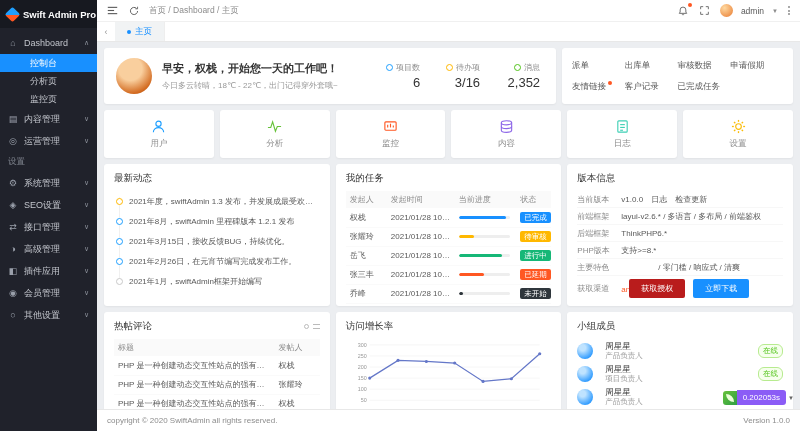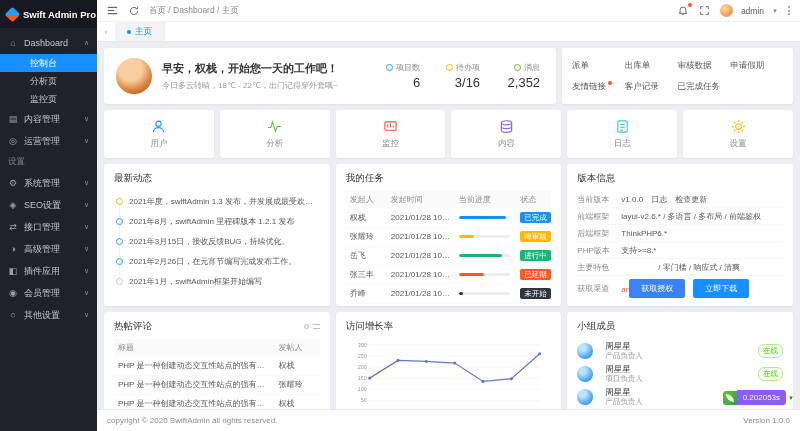--- a/index.html
+++ b/index.html
@@ -520,21 +520,21 @@
               </div>
 
               <div class="vrow">
                 <span class="vlabel">主要特色</span>
                 <span class="vaccent">ant design</span>
                 <span class="vvalue"> / 零门槛 / 响应式 / 清爽</span>
               </div>
             </div>
           <div class="vbtns">
             <span class="vlabel">获取渠道</span>
-            <button class="vbtn" style="background-color: #3b82f6;">获取授权</button>
+            <button class="vbtn" style="background-color: #b91c1c;">获取授权</button>
             <button class="vbtn" style="background-color: rgb(24, 144, 255);">立即下载</button>
           </div>
         </div>
       </div>
 
       <div class="row-bot">
 
         <div class="card">
           <div class="card-title">
             <span>热帖评论</span>

